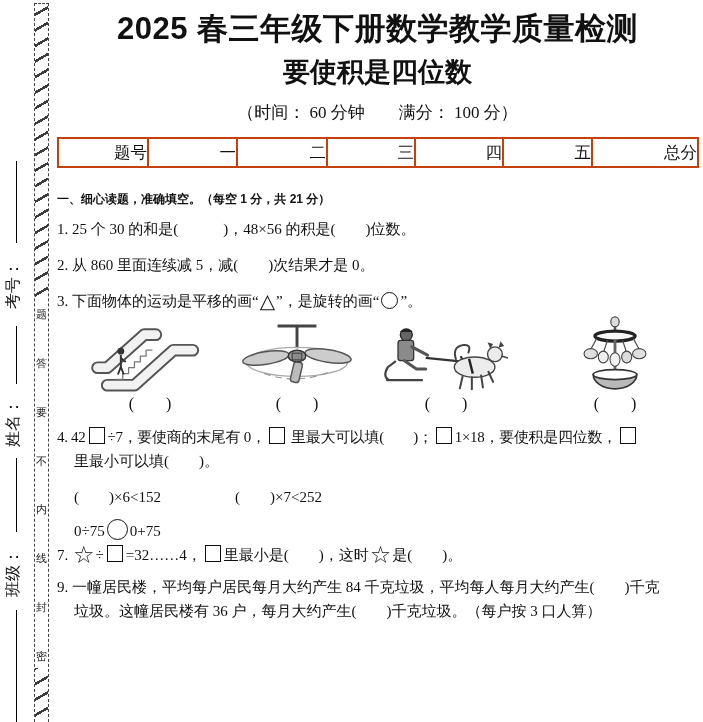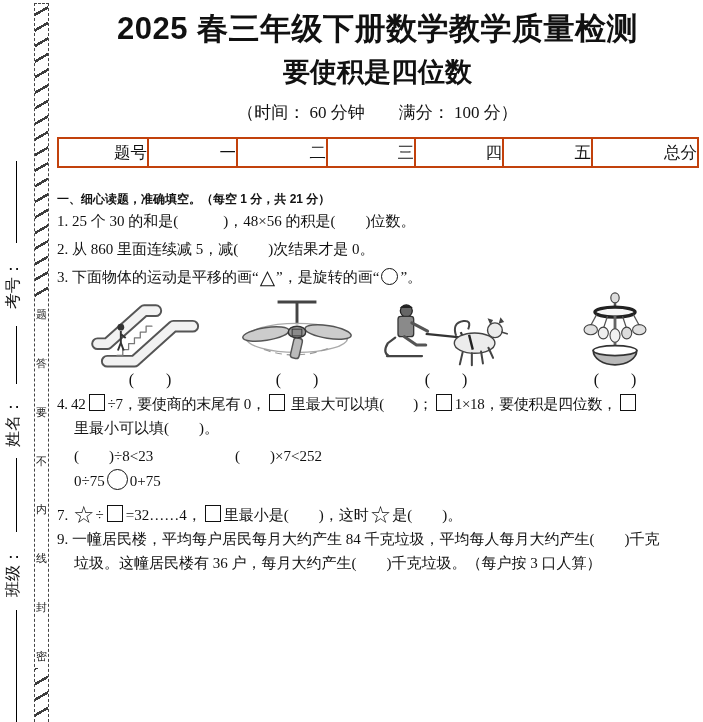--- a/index.html
+++ b/index.html
@@ -38,21 +38,21 @@
          font-weight:bold;font-size:31px;line-height:40px;letter-spacing:.5px;}
   .subtitle{margin-top:5px;text-align:center;font-family:"Liberation Sans",sans-serif;
          font-weight:bold;font-size:27px;line-height:36px;}
   .info{margin-top:12px;text-align:center;font-size:17px;line-height:22px;}
   table.score{margin-top:13px;border-collapse:collapse;width:640px;table-layout:fixed;}
   table.score td{border:2px solid #c2410c;height:27px;text-align:right;
     font-size:16.5px;font-family:"Liberation Serif",serif;padding:0;}
   .sec-head{margin-top:21px;font-family:"Liberation Sans",sans-serif;font-weight:bold;
     font-size:12px;line-height:20px;white-space:nowrap;}
   .q{font-size:15px;line-height:24px;white-space:nowrap;}
-  .mt5{margin-top:4px}.mt6{margin-top:1px}.mt8{margin-top:0}.mt10{margin-top:10px}
+  .mt5{margin-top:12px}.mt6{margin-top:10px}.mt8{margin-top:8px}.mt10{}
   .indent{padding-left:17px;}
   .tight{letter-spacing:-0.3px;}
   .items{display:flex;padding-left:17px;}
   .items > span{display:inline-block;white-space:nowrap;}
   .items > span:nth-child(1){width:161px;}
   .items > span:nth-child(2){width:146px;}
   
   .sym{display:inline-block;}
   .sym.box{width:14px;height:15px;border:1.4px solid #111;vertical-align:-2px;margin:0 3px;background:#fff;}
   .sym.circle{width:19px;height:19px;border:1.4px solid #111;border-radius:50%;vertical-align:-4px;margin:0 2px;background:#fff;}
@@ -199,21 +199,21 @@
         <ellipse cx="42" cy="70" rx="26" ry="6" fill="#fff" stroke="#333" stroke-width="2"></ellipse>
       </svg>
       <span class="cap">(　　)</span>
     </div>
   </div>
 
   <div class="q mt6 tight">4. 42<span class="sym box"></span>÷7，要使商的末尾有 0，<span class="sym box"></span> 里最大可以填(　　)；<span class="sym box"></span>1×18，要使积是四位数，<span class="sym box"></span></div>
   <div class="q indent">里最小可以填(　　)。</div>
 
   <div class="q items mt5">
-    <span>(　　)÷8&lt;23</span>
+    <span>(　　)×6&lt;152</span>
     <span>(　　)×7&lt;252</span>
   </div>
 
   <div class="q items mt6">
     <span>0÷75<span class="sym circle"></span>0+75</span>
   </div>
 
   <div class="q mt10">7. <span class="sym star">☆</span>÷<span class="sym box"></span>=32……4，<span class="sym box"></span>里最小是(　　)，这时<span class="sym star">☆</span>是(　　)。</div>
   <div class="q mt8">9. 一幢居民楼，平均每户居民每月大约产生 84 千克垃圾，平均每人每月大约产生(　　)千克</div>
   <div class="q indent">垃圾。这幢居民楼有 36 户，每月大约产生(　　)千克垃圾。（每户按 3 口人算）</div>

